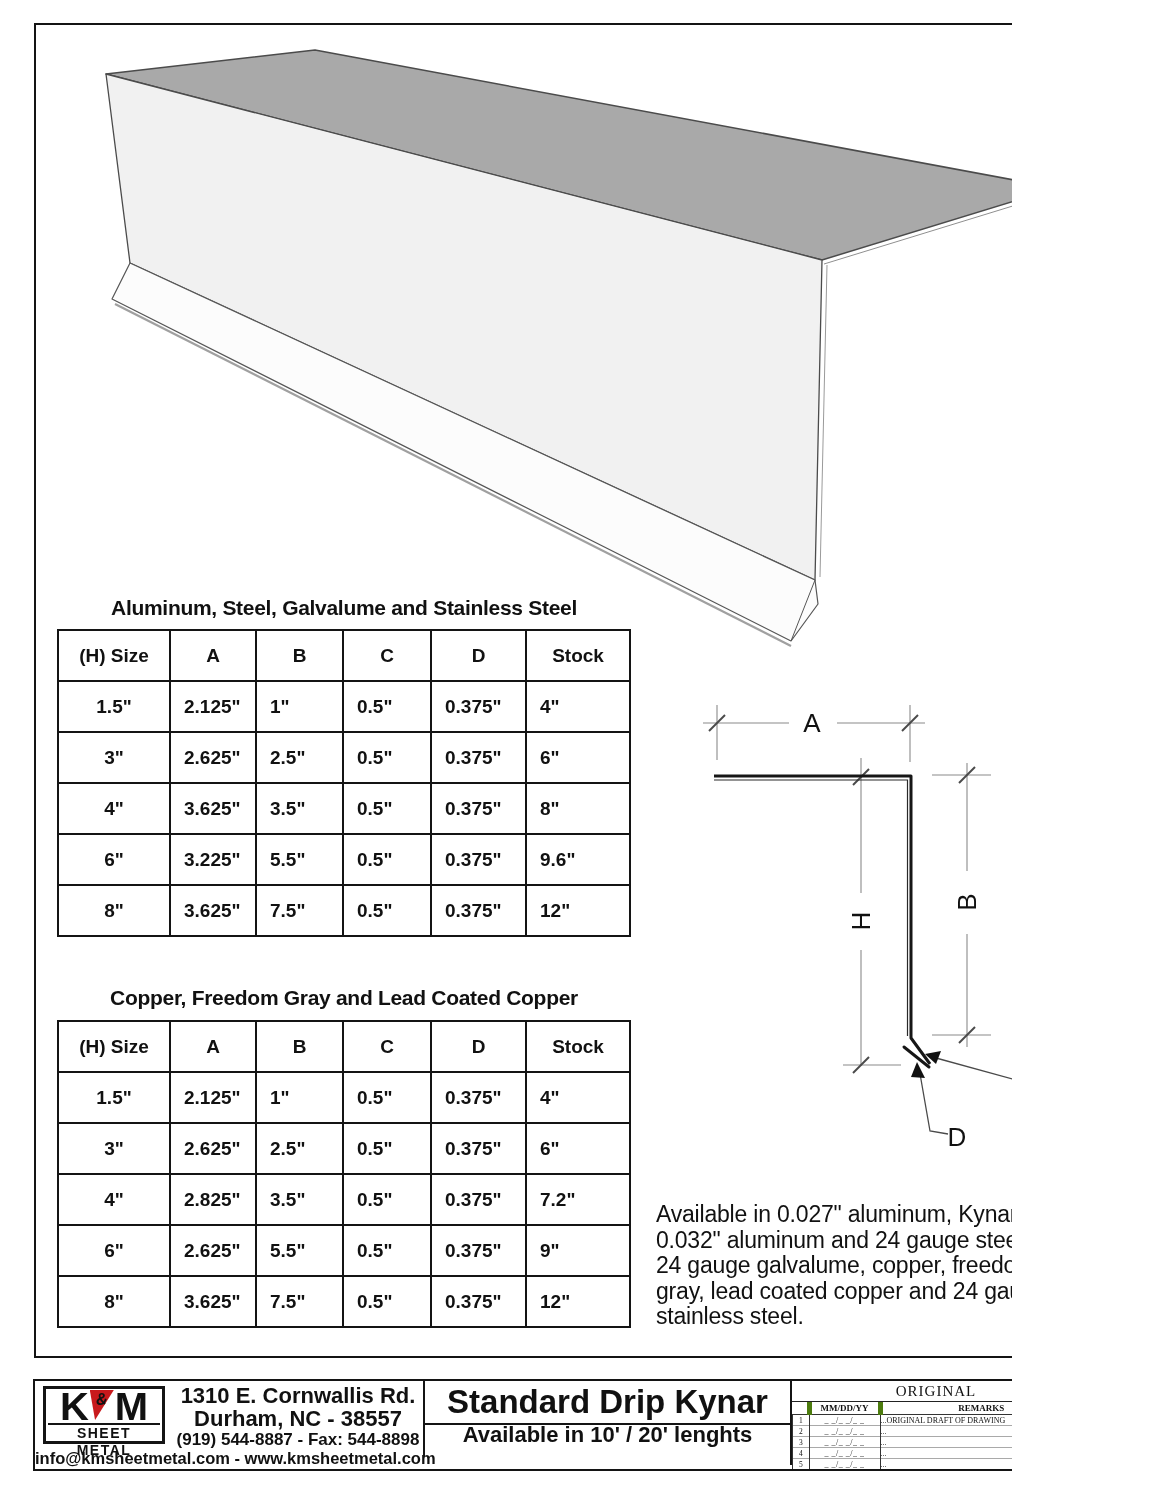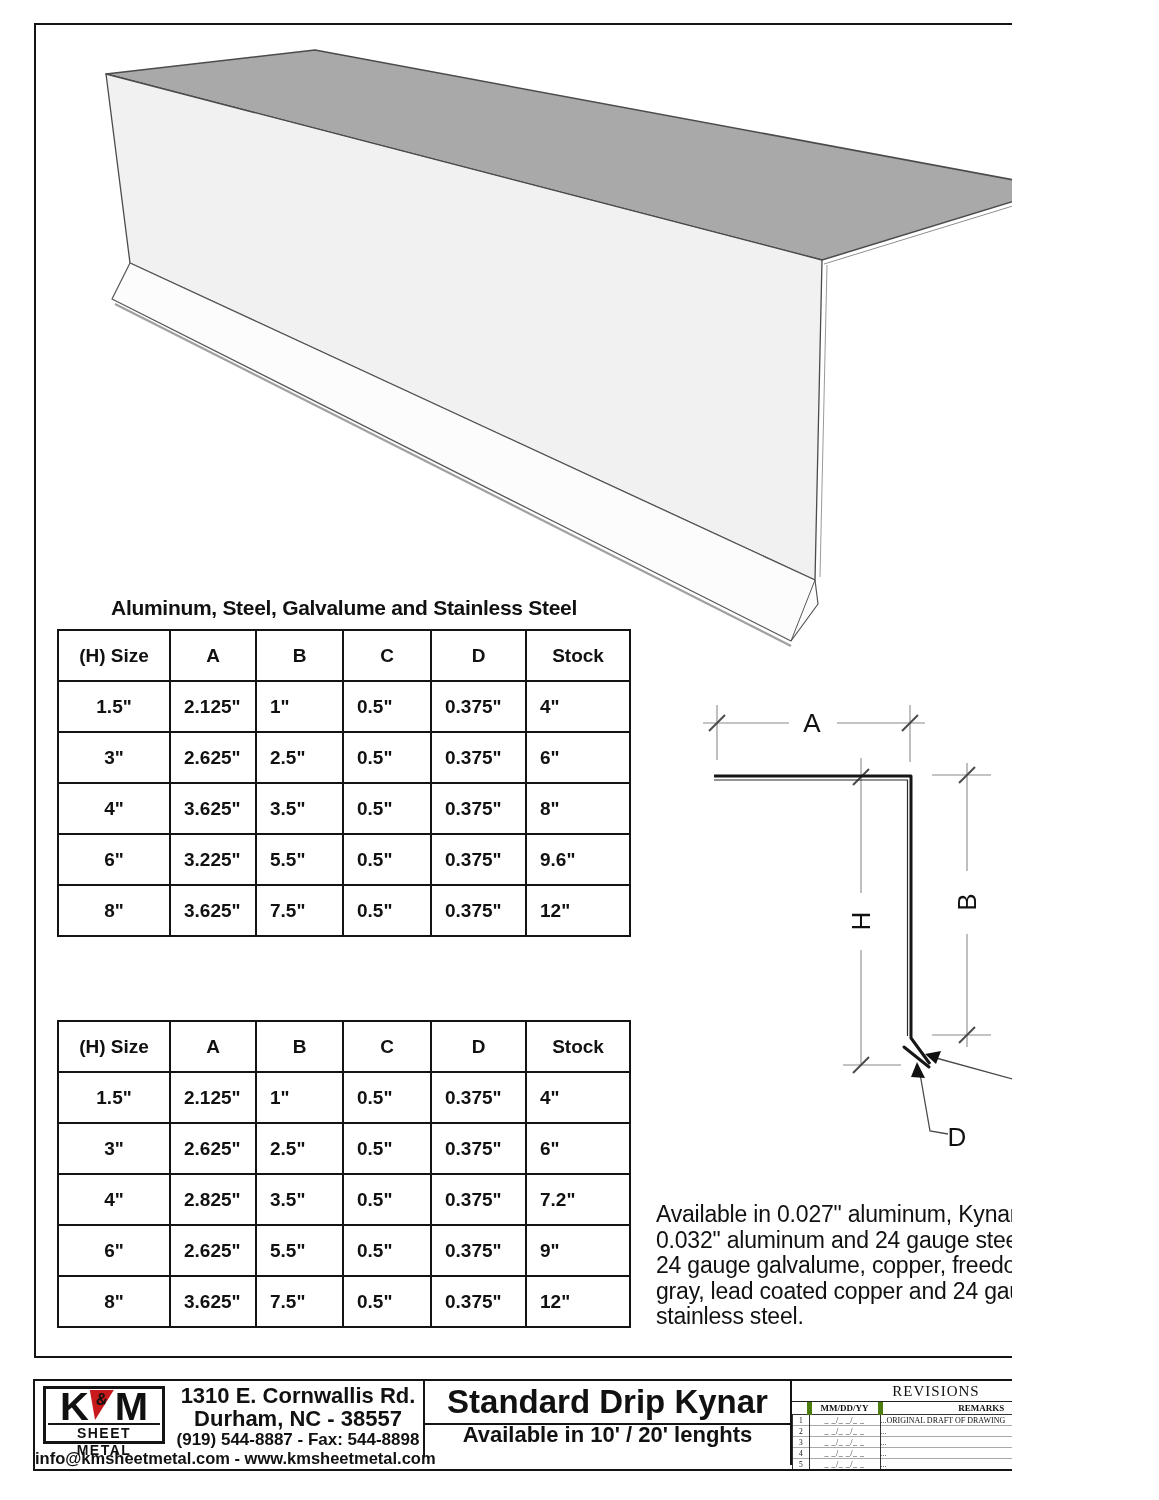--- a/index.html
+++ b/index.html
@@ -151,20 +151,21 @@
           <td>8"</td>
           <td>3.625"</td>
           <td>7.5"</td>
           <td>0.5"</td>
           <td>0.375"</td>
           <td>12"</td>
         </tr>
       </tbody>
     </table>
 
+  <div class="tbl-title" style="top:986px">Copper, Freedom Gray and Lead Coated Copper</div>
   <table class="spec-table" style="top:1020px">
     <colgroup>
       <col class="col-a">
         <col class="col-b">
         <col class="col-c">
       <col class="col-d">
         <col class="col-e">
         <col class="col-f">
     </colgroup>
   <thead>
@@ -288,21 +289,21 @@
       <div class="addr-big">Durham, NC - 38557</div>
       <div class="addr-small">(919) 544-8887 - Fax: 544-8898</div>
     </div>
 
     <div class="tb-email">info@kmsheetmetal.com - www.kmsheetmetal.com</div>
 
     <div class="tb-title-cell">Standard Drip Kynar</div>
     <div class="tb-subtitle-cell">Available in 10' / 20' lenghts</div>
 
     <div class="rev">
-      <div class="rev-title">REVISIONS</div>
+      <div class="rev-title">ORIGINAL</div>
       <table class="rev-table">
         <thead>
           <tr>
             <th></th>
             <th>MM/DD/YY</th>
             <th>REMARKS</th>
           </tr>
         </thead>
       <tbody>
             <tr>

